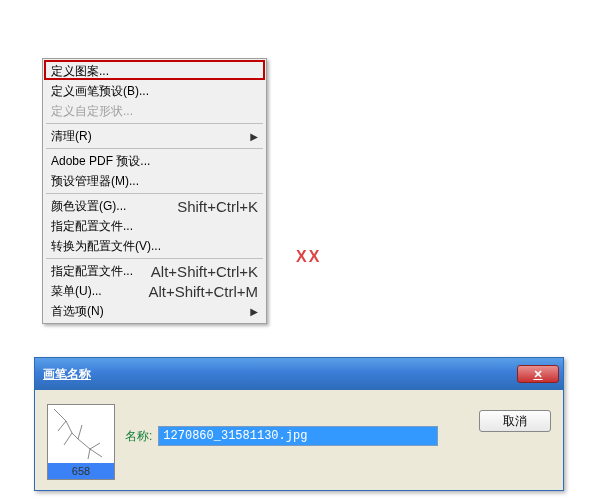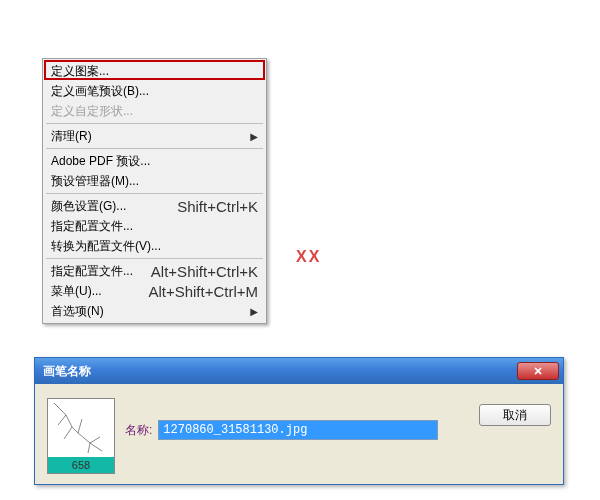--- a/index.html
+++ b/index.html
@@ -39,28 +39,29 @@
 .dialog {
   position: absolute;
   left: 34px;
   top: 357px;
   width: 530px;
   border: 1px solid #2e6bb8;
   background: #ece9d8;
   box-shadow: 2px 2px 4px rgba(0,0,0,0.3);
 }
 .titlebar {
-  height: 26px;
+  height: 32px;
   background: linear-gradient(to bottom, #5aa0e8, #3b7dd8 45%, #2e6bb8);
   display: flex;
   align-items: center;
   padding: 0 4px 0 8px;
   color: #fff;
   font-weight: bold;
   font-size: 12px;
+  text-decoration: underline;
 }
 .titlebar .title { flex: 1; }
 .close-btn {
   width: 42px;
   height: 18px;
   background: linear-gradient(to bottom, #e89090, #c83030);
   border: 1px solid #8a2020;
   border-radius: 3px;
   display: flex;
   align-items: center;
@@ -70,21 +71,21 @@
   font-weight: bold;
 }
 .dlg-body {
   padding: 14px 12px 10px 12px;
   display: flex;
   align-items: flex-start;
   gap: 10px;
 }
 .preview {
   width: 68px;
-  background: #14b8a6;
+  background: #3b82f6;
   border: 1px solid #888;
   display: flex;
   flex-direction: column;
 }
 .preview-img {
   height: 58px;
   position: relative;
   background: #fff;
 }
 .preview-label {
@@ -92,21 +93,21 @@
   font-size: 11px;
   padding: 2px 0;
   color: #333;
 }
 .name-row {
   display: flex;
   align-items: center;
   gap: 6px;
   margin-top: 22px;
 }
-.name-label { color: #701a75; }
+.name-label { color: #15803d; }
 .name-input {
   width: 280px;
   height: 20px;
   border: 1px solid #7a9ac0;
   background: #fff;
   padding: 0 4px;
   font-size: 12px;
   font-family: Liberation Mono, monospace;
 }
 .name-input.selected {

